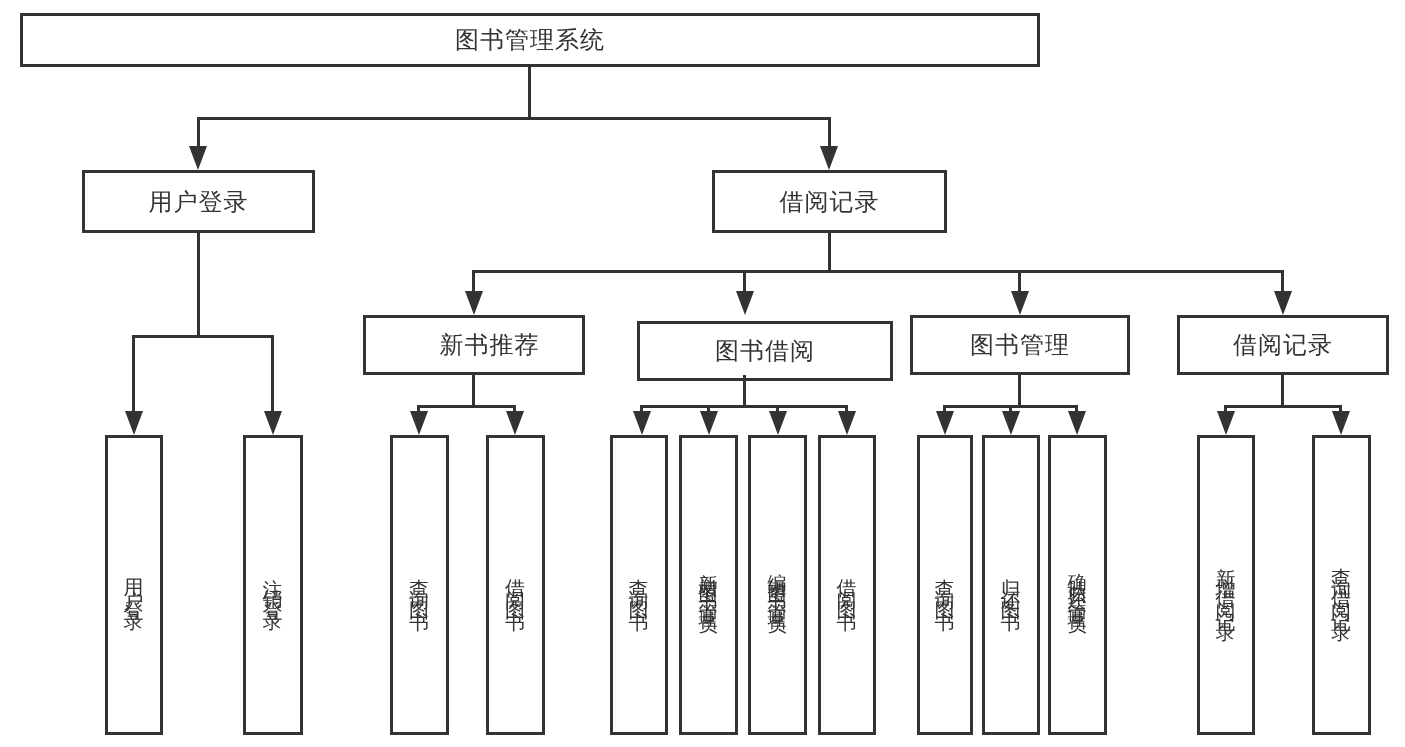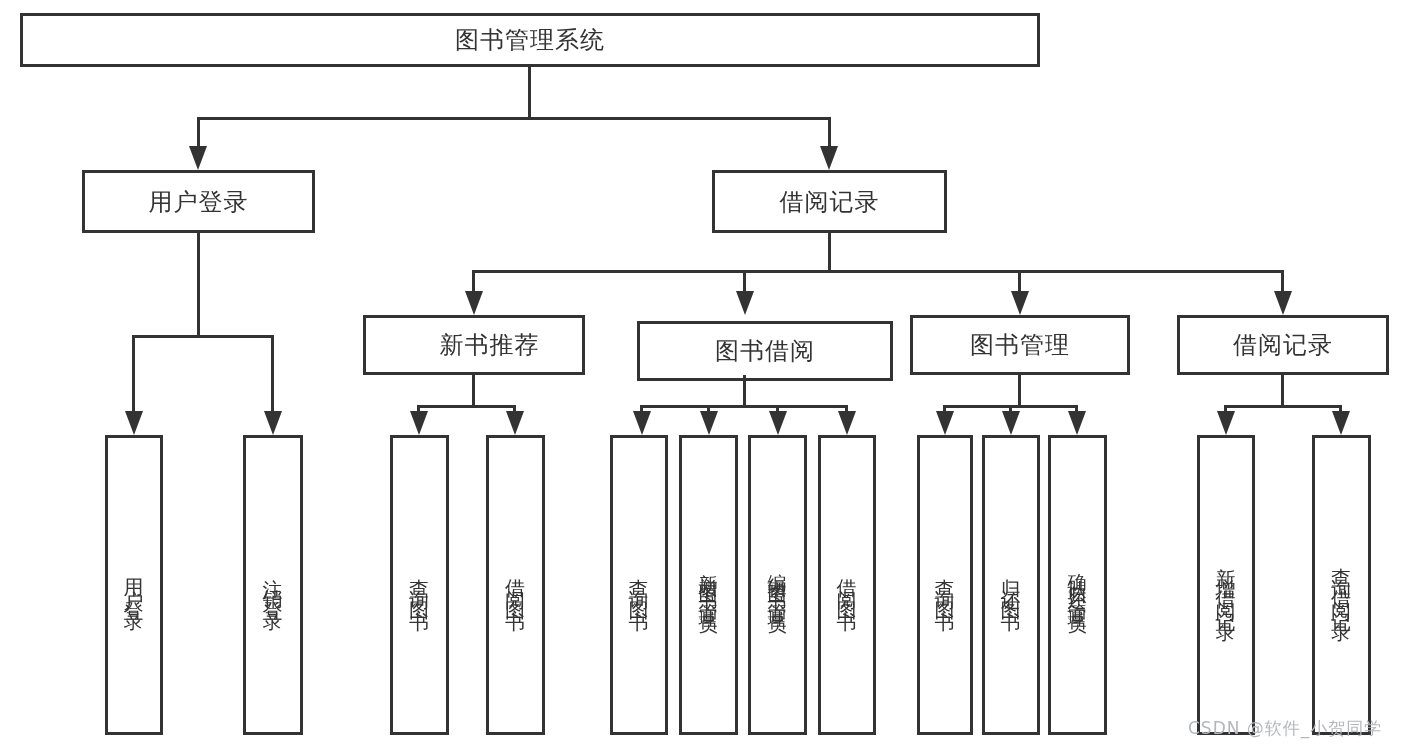--- a/index.html
+++ b/index.html
@@ -181,15 +181,14 @@
     <span class="vtext dense">确认归还（管理员）</span>
   </div>
 
   <div class="box" style="left:1197px; top:435px; width:58px; height:300px;">
     <span class="vtext">新增借阅记录</span>
   </div>
   <div class="box" style="left:1312px; top:435px; width:59px; height:300px;">
     <span class="vtext">查询借阅记录</span>
   </div>
 
-  <div class="watermark">CSDN @软件_小贺同学</div>
 
 </div>
 
 </body></html>

